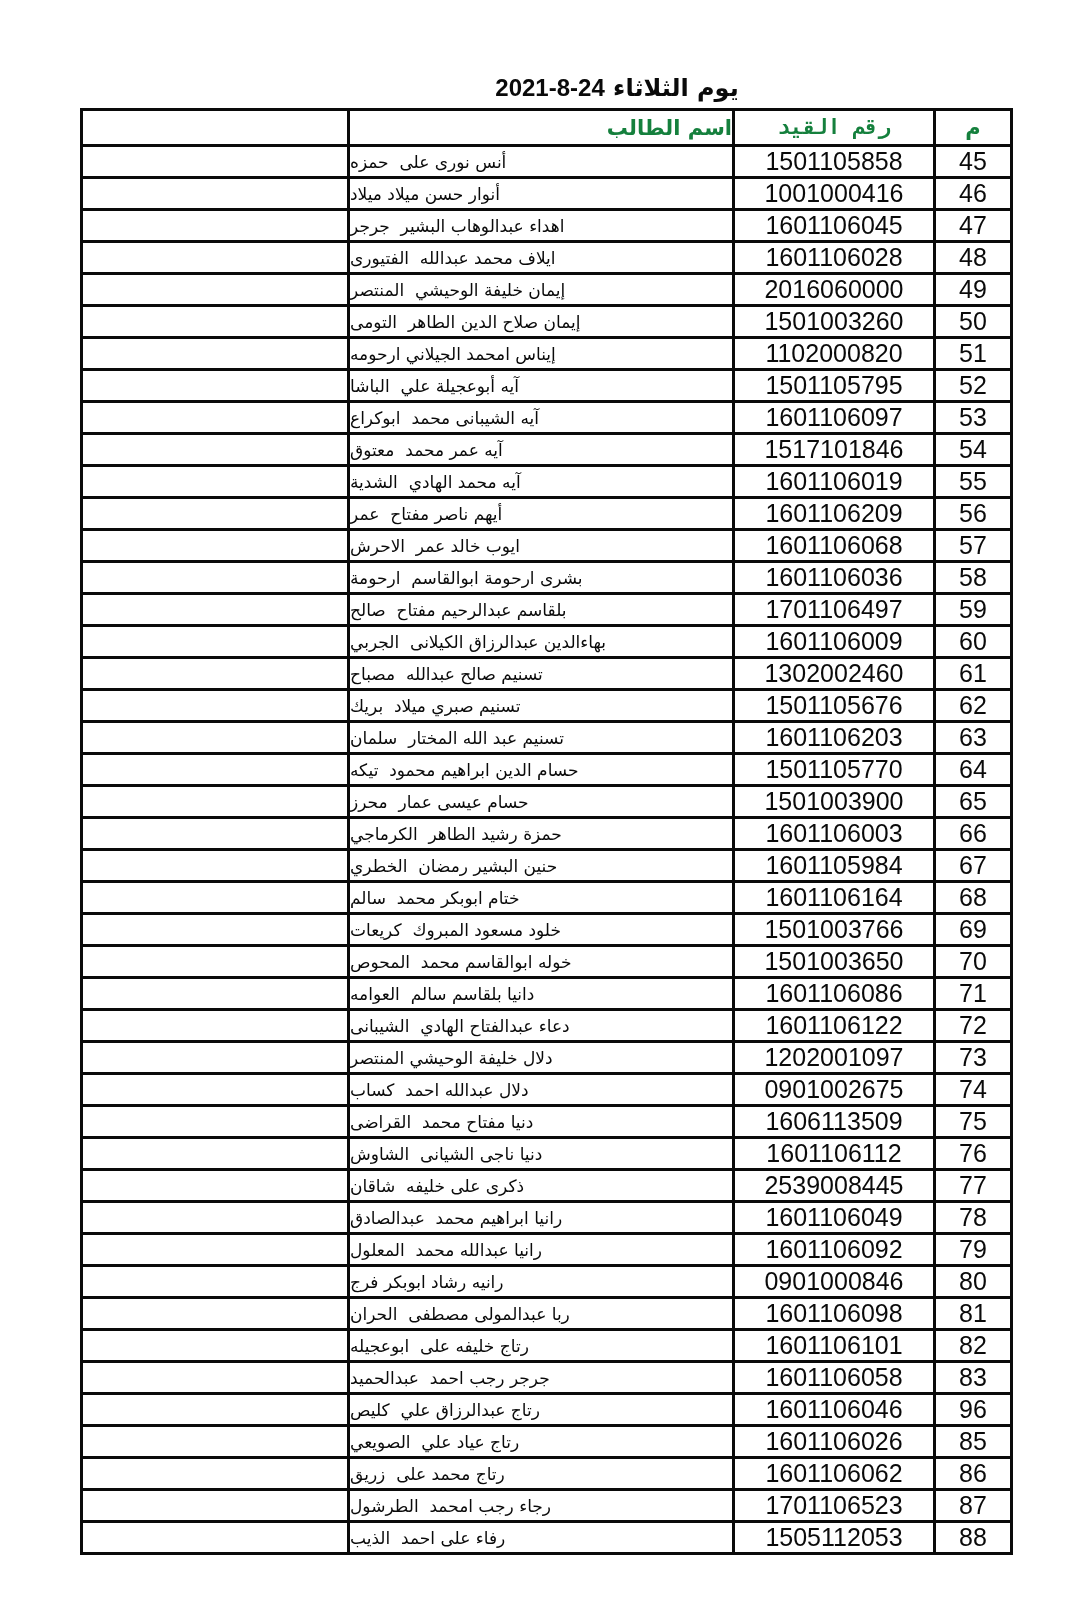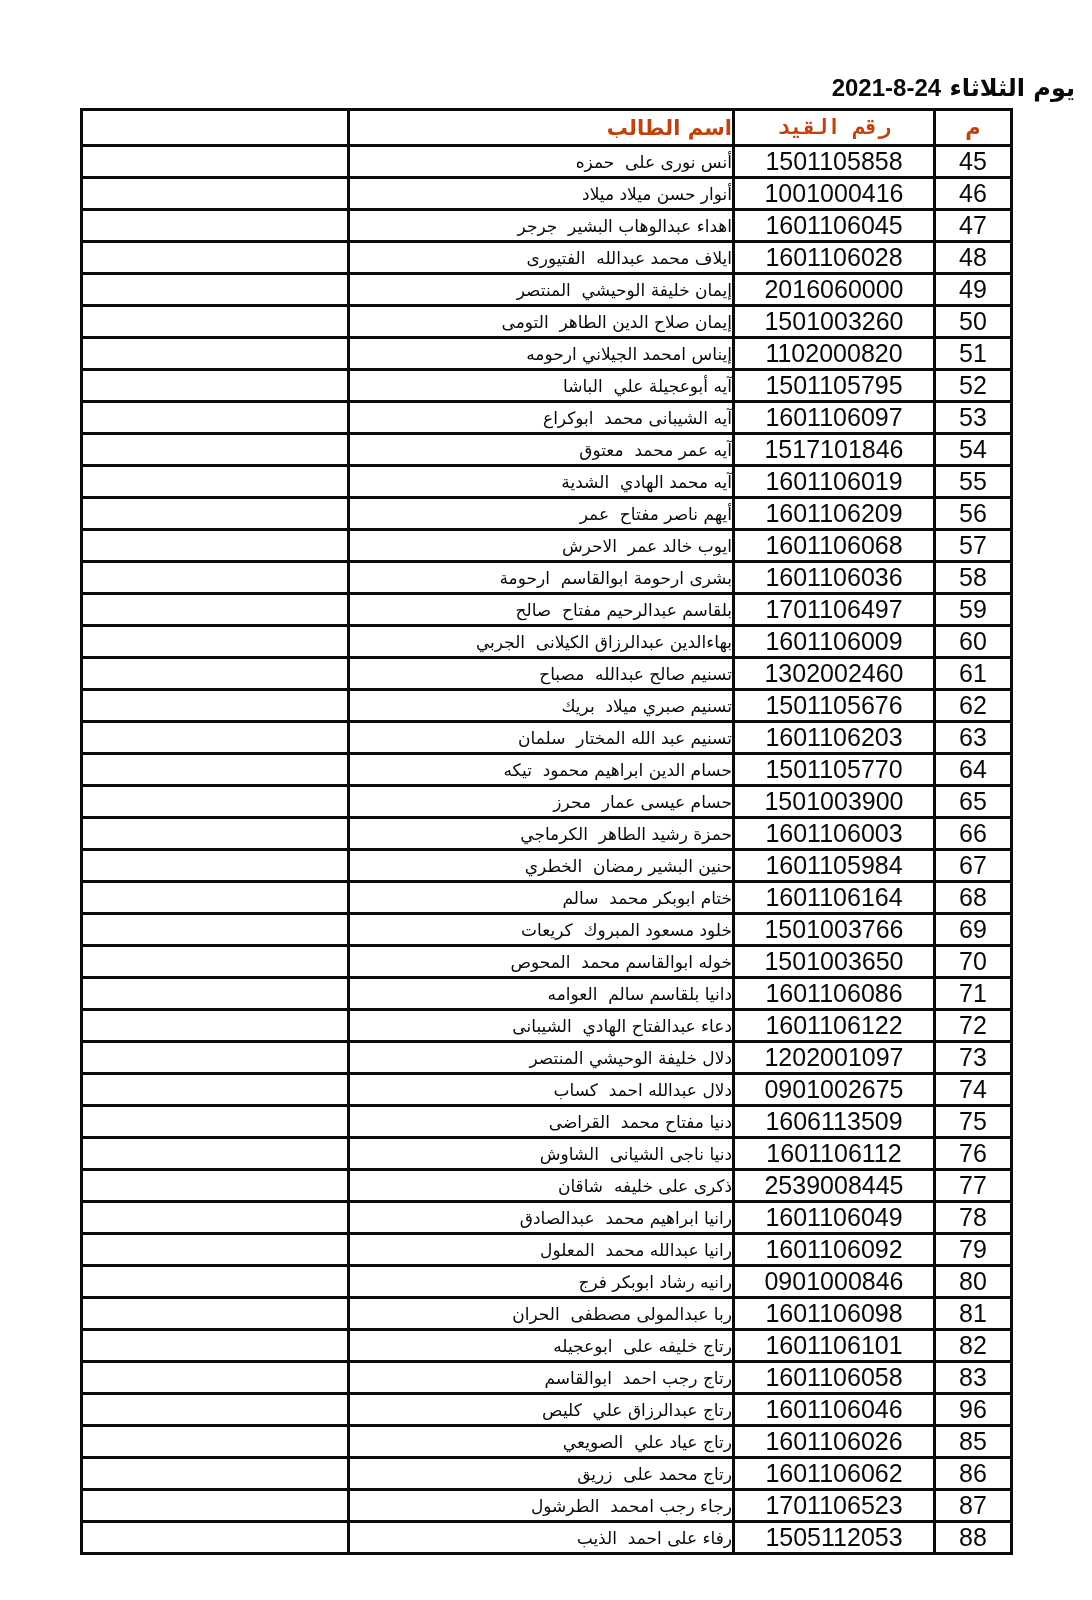--- a/index.html
+++ b/index.html
@@ -1,51 +1,51 @@
 <!DOCTYPE html>
 <html lang="ar"><head>
 <meta charset="utf-8">
 <style>
   html,body{margin:0;padding:0;}
   body{
     width:1092px;height:1600px;background:#ffffff;position:relative;
     font-family:"DejaVu Sans",sans-serif;color:#000;overflow:hidden;
   }
   .title{
-    position:absolute;top:74px;left:145px;width:930px;
-    font-weight:bold;font-size:24px;color:#0a0a0a;
+    position:absolute;top:74px;left:152px;width:930px;
+    text-align:center;font-weight:bold;font-size:24px;color:#0a0a0a;
     direction:rtl;letter-spacing:0px;white-space:nowrap;
   }
   .title .date{direction:ltr;unicode-bidi:bidi-override;font-family:"Liberation Sans","DejaVu Sans",sans-serif;}
   table.students{
     position:absolute;top:108px;left:80px;
     border-collapse:collapse;table-layout:fixed;direction:rtl;
     width:930px;
   }
   table.students th,table.students td{
     border:3px solid #0a0a0a;padding:0;overflow:hidden;
     vertical-align:middle;
   }
   thead tr{height:36px;}
   tbody tr{height:30px;}
   col.c-index{width:77px;}
   col.c-reg{width:201px;}
   col.c-name{width:385px;}
   col.c-blank{width:267px;}
-  th{font-weight:bold;font-size:21px;color:#c2410c;}
+  th{font-weight:bold;font-size:21px;color:#15803d;}
   th.h-index{text-align:center;}
   th.h-reg{text-align:center;font-family:Liberation Mono, monospace;}
   th.h-name{text-align:right;padding-left:4px;}
   td.cell-index,td.cell-reg{
     text-align:center;
     font-family:"Liberation Sans","DejaVu Sans",sans-serif;
     font-size:25px;color:#0a0a0a;
   }
   td.cell-name{
-    text-align:right;direction:rtl;
+    text-align:left;direction:rtl;
     font-size:17px;color:#0a0a0a;white-space:pre;
     padding-right:1px;
   }
   td.cell-blank{background:#ffffff;}
 </style>
 </head>
 <body>
 
 <div class="title">
   <span>يوم الثلاثاء</span>
@@ -331,21 +331,21 @@
   <tr>
     <td class="cell-index">82</td>
     <td class="cell-reg">1601106101</td>
     <td class="cell-name">رتاج خليفه على  ابوعجيله</td>
     <td class="cell-blank"></td>
   </tr>
 
   <tr>
     <td class="cell-index">83</td>
     <td class="cell-reg">1601106058</td>
-    <td class="cell-name">رتاج رجب احمد  ابوالقاسم</td>
+    <td class="cell-name">جرجر رجب احمد  عبدالحميد</td>
     <td class="cell-blank"></td>
   </tr>
 
   <tr>
     <td class="cell-index">96</td>
     <td class="cell-reg">1601106046</td>
     <td class="cell-name">رتاج عبدالرزاق علي  كليص</td>
     <td class="cell-blank"></td>
   </tr>
 

